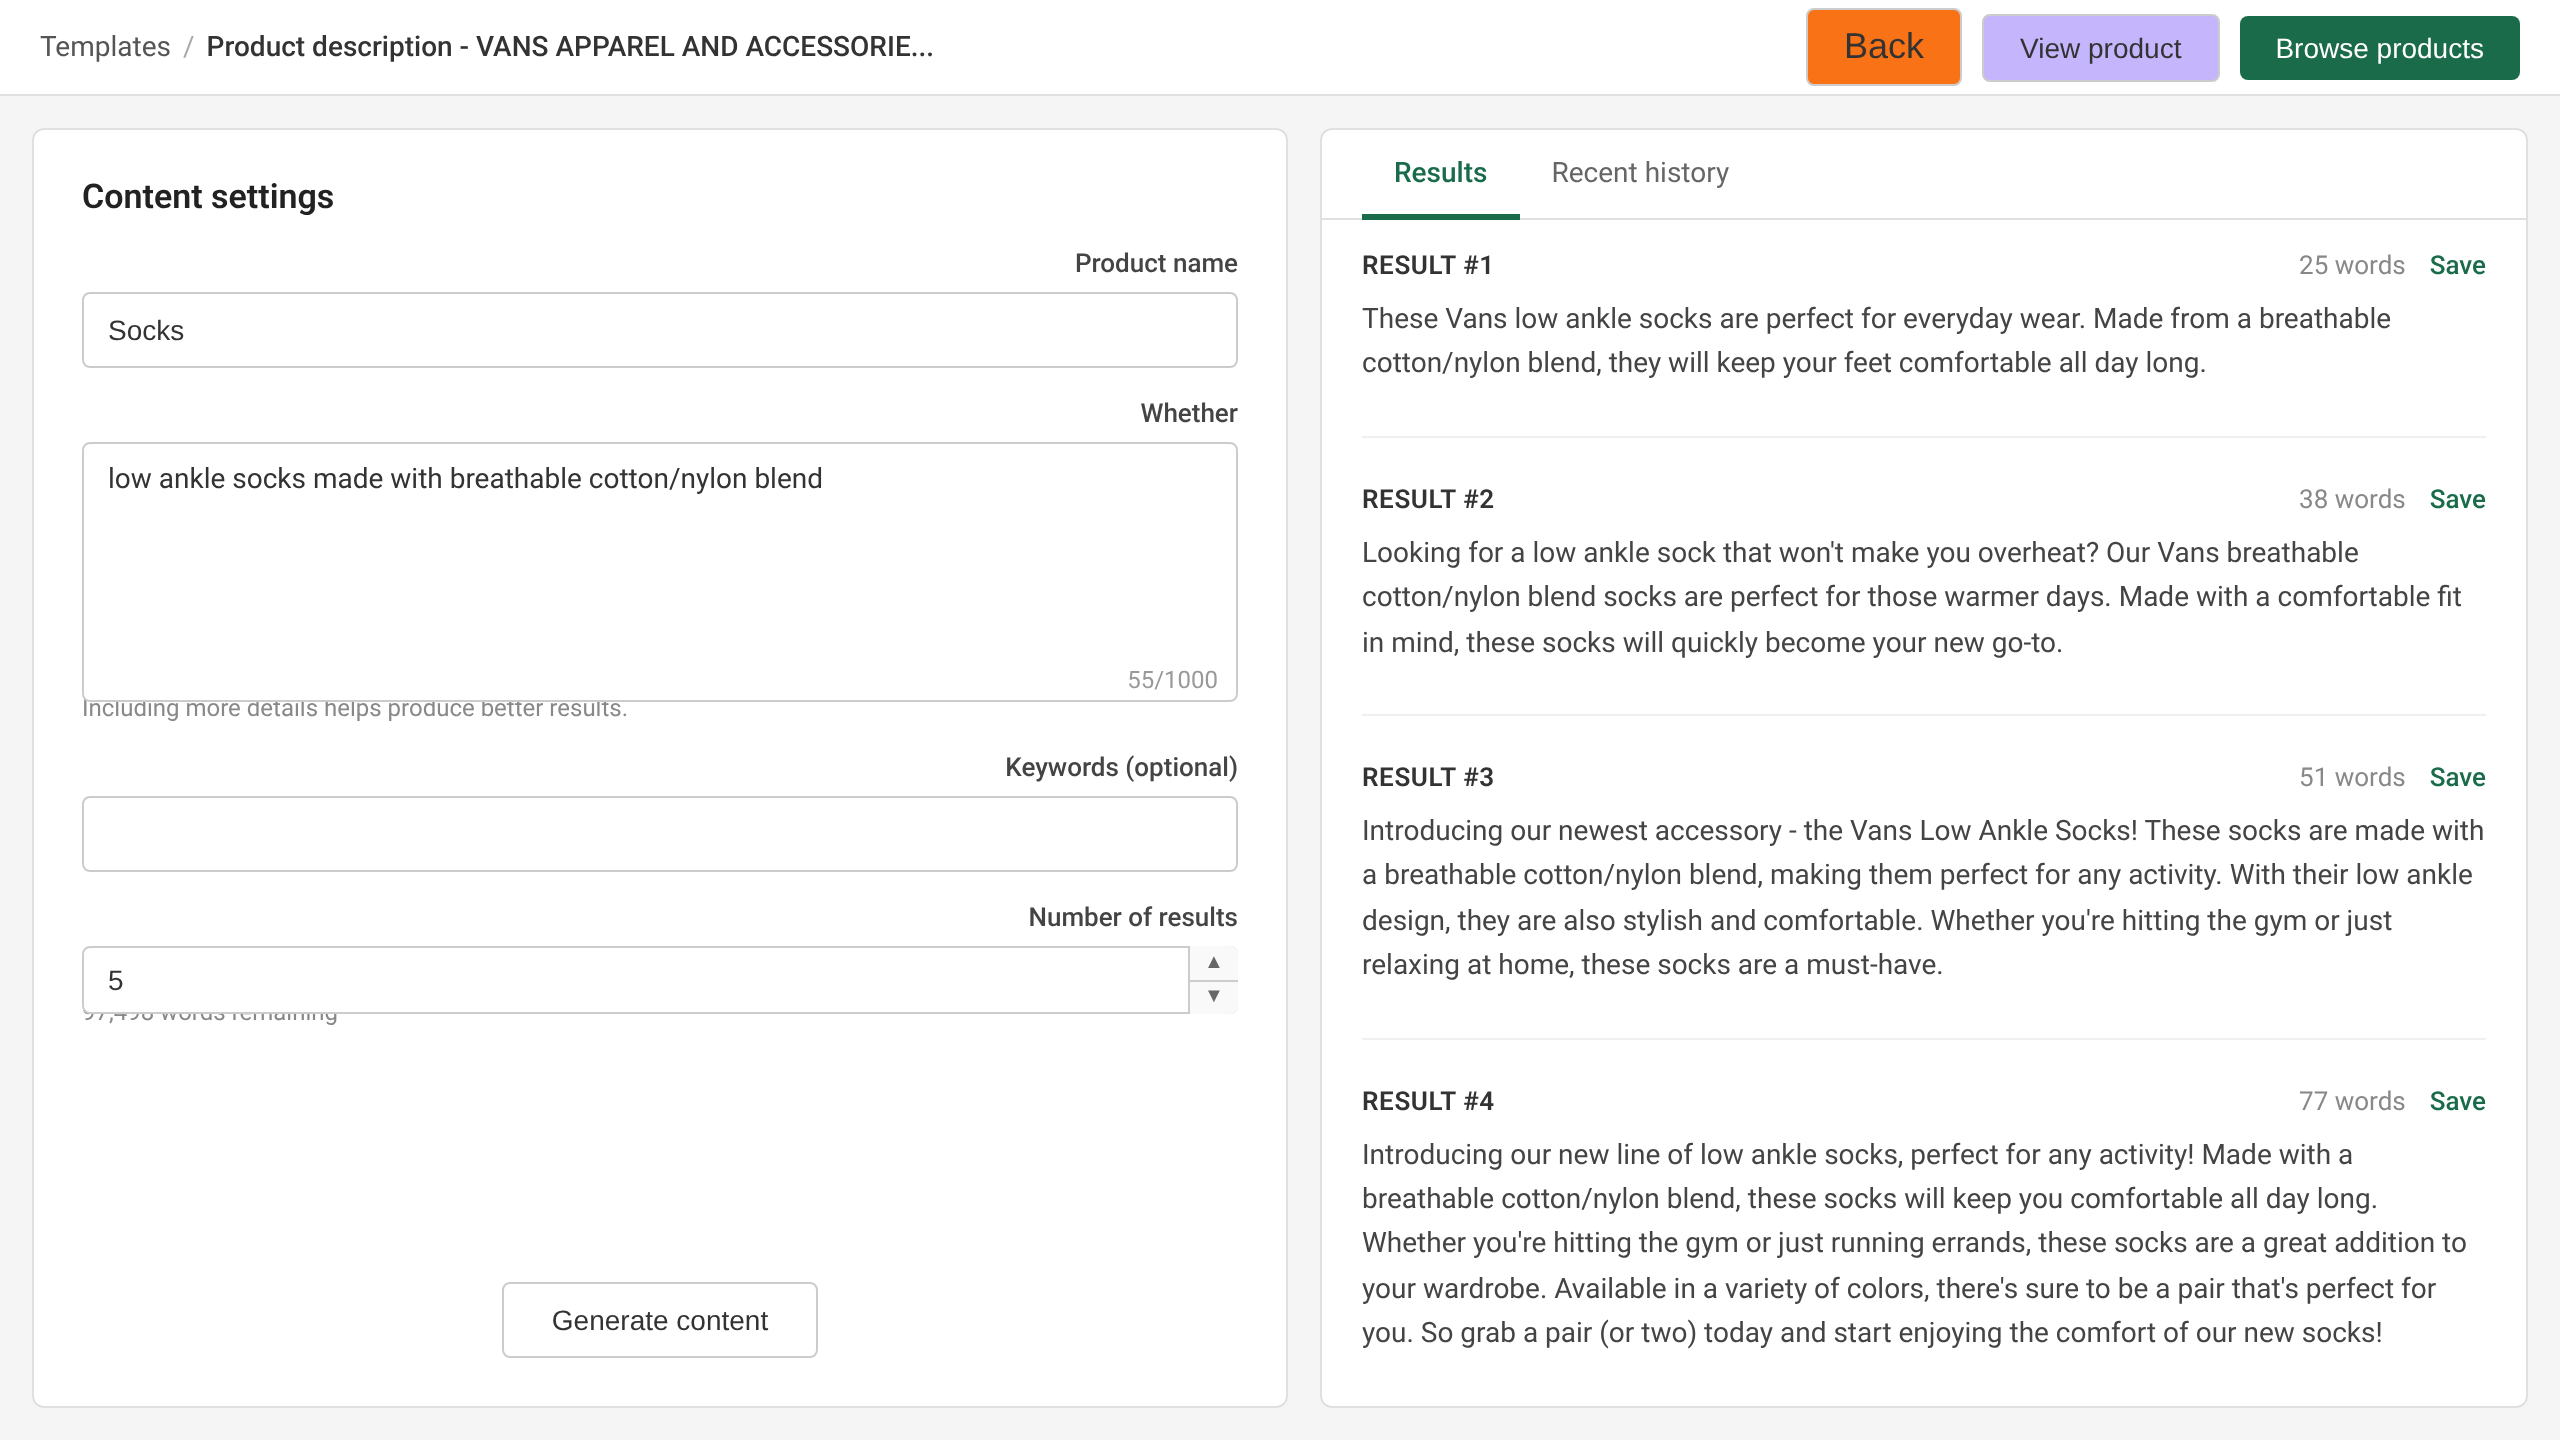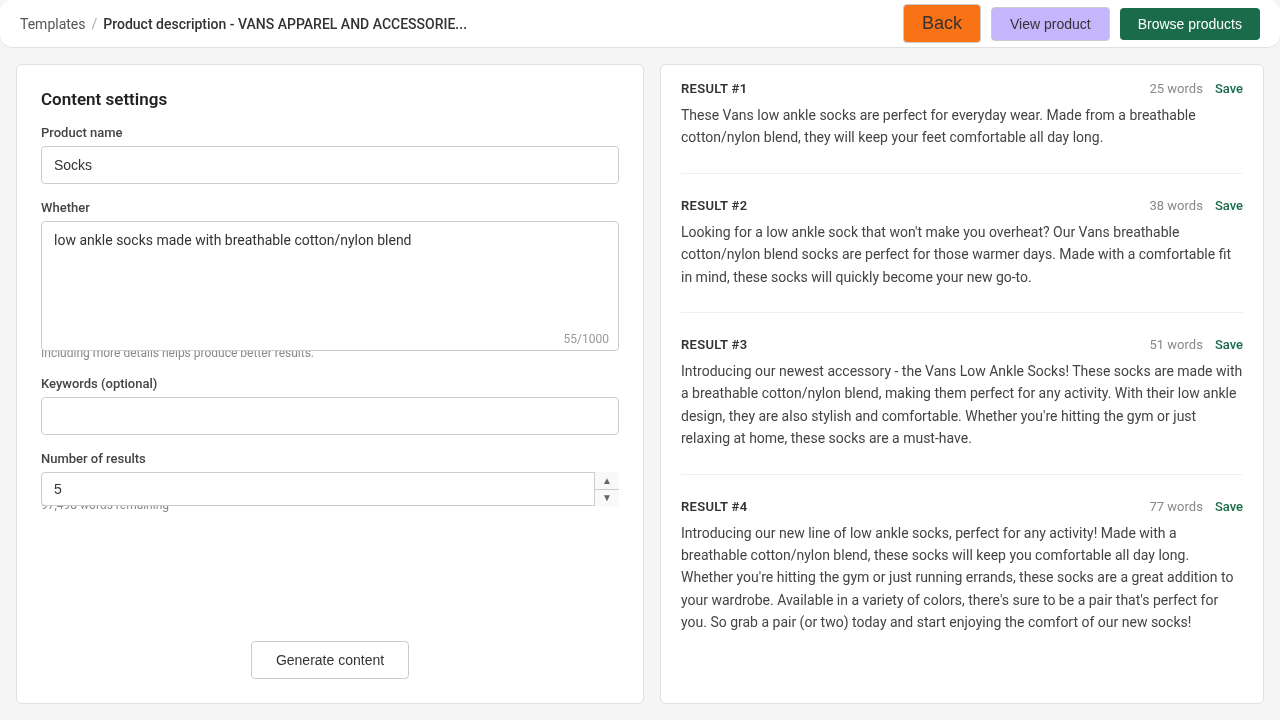--- a/index.html
+++ b/index.html
@@ -12,21 +12,20 @@
 
     
     .header {
       display: flex;
       align-items: center;
       justify-content: space-between;
       padding: 0 20px;
       height: 48px;
       background: #fff;
       border-bottom: 1px solid #e0e0e0;
-      border-radius: 13px;
     }
     .header-breadcrumb {
       display: flex;
       align-items: center;
       gap: 6px;
       font-size: 14px;
       color: #555;
     }
     .breadcrumb-templates {
       color: #555;
@@ -97,20 +96,21 @@
     .panel-title {
       font-size: 17px;
       font-weight: 600;
       color: #222;
     }
     .field-label {
       font-size: 13px;
       font-weight: 500;
       color: #444;
       margin-bottom: 6px;
+      text-align: right;
     }
     .field-input {
       width: 100%;
       padding: 10px 12px;
       border: 1px solid #ccc;
       border-radius: 4px;
       font-size: 14px;
       color: #333;
       outline: none;
     }
@@ -331,20 +331,24 @@
       </div>
       <div class="words-remaining">97,498 words remaining</div>
     </div>
 
     <div class="generate-btn-wrapper">
       <button class="btn-generate">Generate content</button>
     </div>
   </div>
 
   <div class="right-panel">
+    <div class="tabs-bar">
+      <div class="tab active">Results</div>
+      <div class="tab">Recent history</div>
+    </div>
     <div class="results-content">
 
     <div class="result-item">
       <div class="result-header">
         <span class="result-label">RESULT #1</span>
         <div class="result-meta">
           <span class="word-count">25 words</span>
           <span class="save-link">Save</span>
         </div>
       </div>

